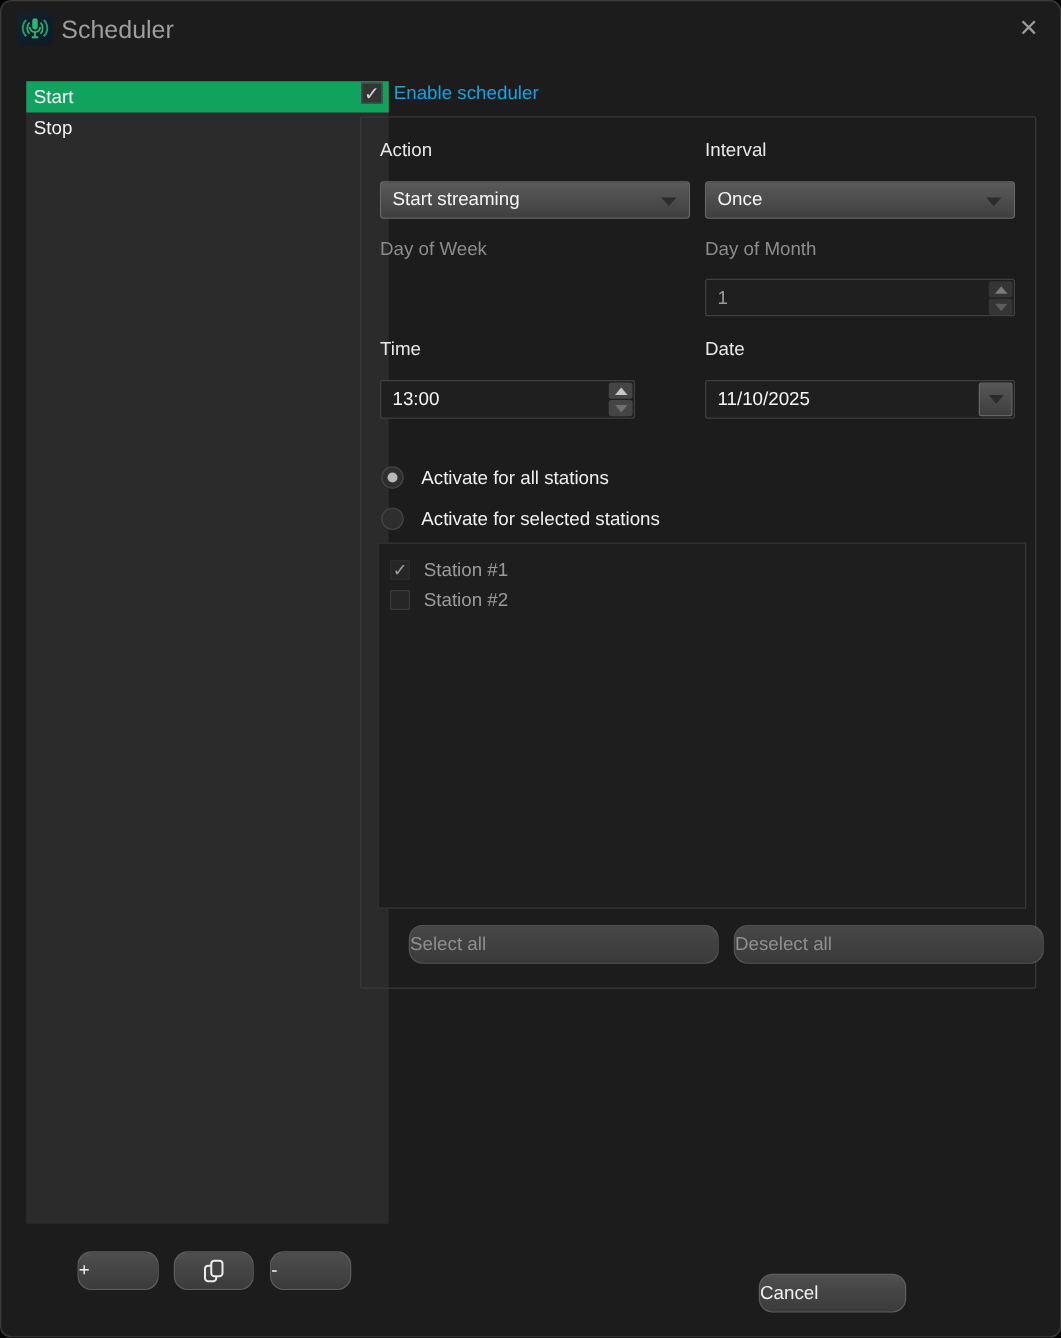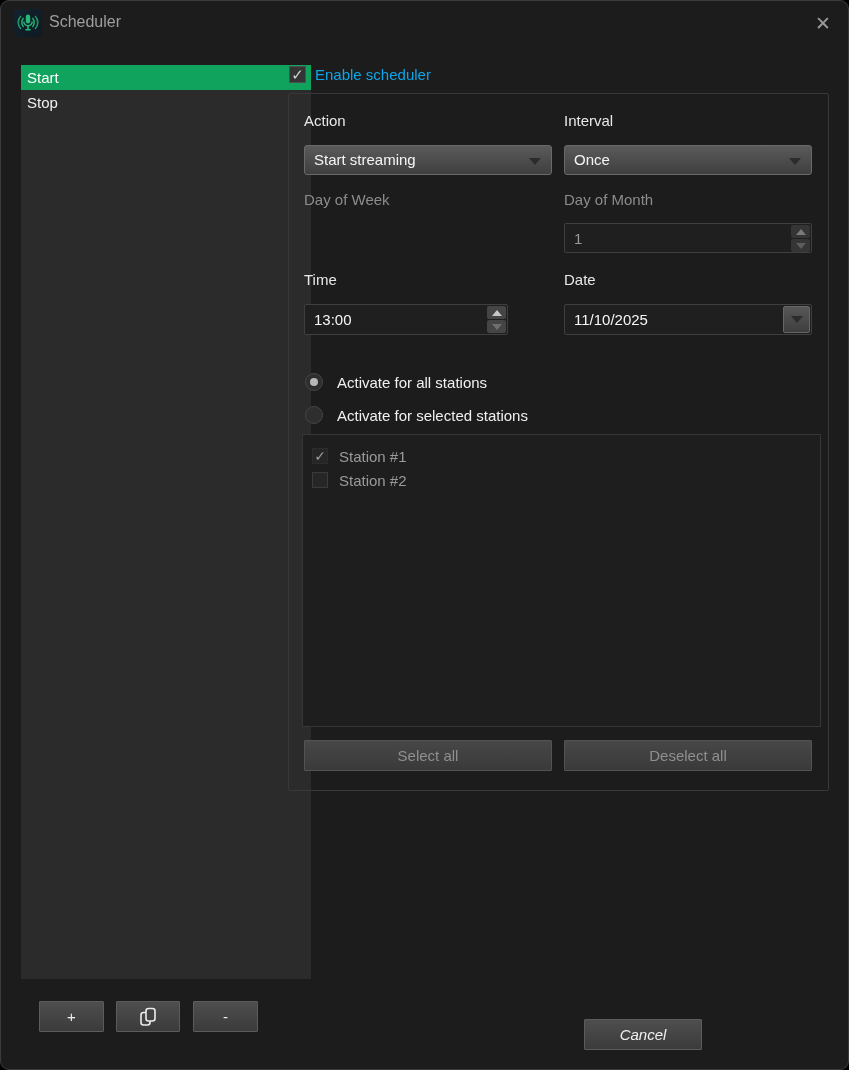--- a/index.html
+++ b/index.html
@@ -6,21 +6,21 @@
   *{box-sizing:border-box;font-family:"Liberation Sans", sans-serif;}
   .window{
     position:relative;width:849px;height:1070px;background:#1c1c1c;
     border-radius:9px;border:1px solid #3c3c3c;overflow:hidden;
     color:#eaeaea;font-size:15px;
   }
   
   .titlebar{position:absolute;left:0;top:0;width:100%;height:44px;}
   .app-icon{position:absolute;left:13px;top:8px;width:28px;height:28px;border-radius:5px;
     background:linear-gradient(135deg,#13222e,#0e1a24);display:flex;align-items:center;justify-content:center;}
-  .title-text{position:absolute;left:48px;top:12px;font-size:16px;color:#9e9e9e;}
+  .title-text{position:absolute;left:48px;top:12px;font-size:20px;color:#9e9e9e;}
   .close-btn{position:absolute;left:808px;top:9px;width:28px;height:28px;color:#9a9a9a;
     font-size:19px;line-height:28px;text-align:center;cursor:default;}
   
   .sidebar{position:absolute;left:20px;top:64px;width:290px;height:914px;background:#2b2b2b;}
   .sb-item{height:25px;line-height:25px;padding-left:6px;color:#f0f0f0;}
   .sb-item.selected{background:#10a35d;color:#ffffff;}
   
   .enable-row{position:absolute;left:288px;top:65px;display:flex;align-items:center;}
   .checkbox{width:17px;height:17px;background:#343434;border:1px solid #4e4e4e;
     display:flex;align-items:center;justify-content:center;color:#d6d6d6;font-size:15px;}
@@ -62,23 +62,23 @@
   .radio-row .lbl{margin-left:14px;color:#f0f0f0;}
   
   .station-list{position:absolute;left:301px;top:433px;width:519px;height:293px;
     background:#1e1e1e;border:1px solid #363636;padding-top:9px;}
   .station-item{display:flex;align-items:center;height:24px;padding-left:9px;}
   .st-check{width:16px;height:16px;border:1px solid #3a3a3a;background:#262626;
     display:flex;align-items:center;justify-content:center;color:#9e9e9e;font-size:14px;}
   .st-check.checked{border-color:#2c2c2c;}
   .station-item .lbl{margin-left:11px;color:#9a9a9a;}
   
-  .btn{position:absolute;height:31px;border-radius:1px;
+  .btn{position:absolute;height:31px;border-radius:11px;
     background:linear-gradient(#4e4e4e,#3b3b3b);border:1px solid #5c5c5c;
-    color:#f0f0f0;text-align:center;line-height:29px;}
+    color:#f0f0f0;line-height:29px;margin-left:23px;}
   .btn.disabled{background:linear-gradient(#474747,#3a3a3a);border-color:#535353;color:#8f8f8f;}
   .btn.icon-btn{display:flex;align-items:center;justify-content:center;line-height:normal;}
 </style>
 </head>
 <body>
 
 <div class="window">
 
   <div class="titlebar">
     <div class="app-icon">
@@ -188,15 +188,15 @@
 
   <div class="btn" style="left:38px;top:1000px;width:65px;">+</div>
   <div class="btn icon-btn" style="left:115px;top:1000px;width:64px;">
     <svg width="20" height="22" viewBox="0 0 20 22">
       <rect x="3" y="6.5" width="9" height="12.5" rx="2.5" fill="none" stroke="#ececec" stroke-width="1.6"></rect>
       <rect x="8" y="2.5" width="9" height="12.5" rx="2.5" fill="#424242" stroke="#ececec" stroke-width="1.6"></rect>
     </svg>
   </div>
   <div class="btn" style="left:192px;top:1000px;width:65px;">-</div>
 
-  <div class="btn" style="left:583px;top:1018px;width:118px;font-style:italic;">Cancel</div>
+  <div class="btn" style="left:583px;top:1018px;width:118px;">Cancel</div>
 
 </div>
 
 </body></html>

